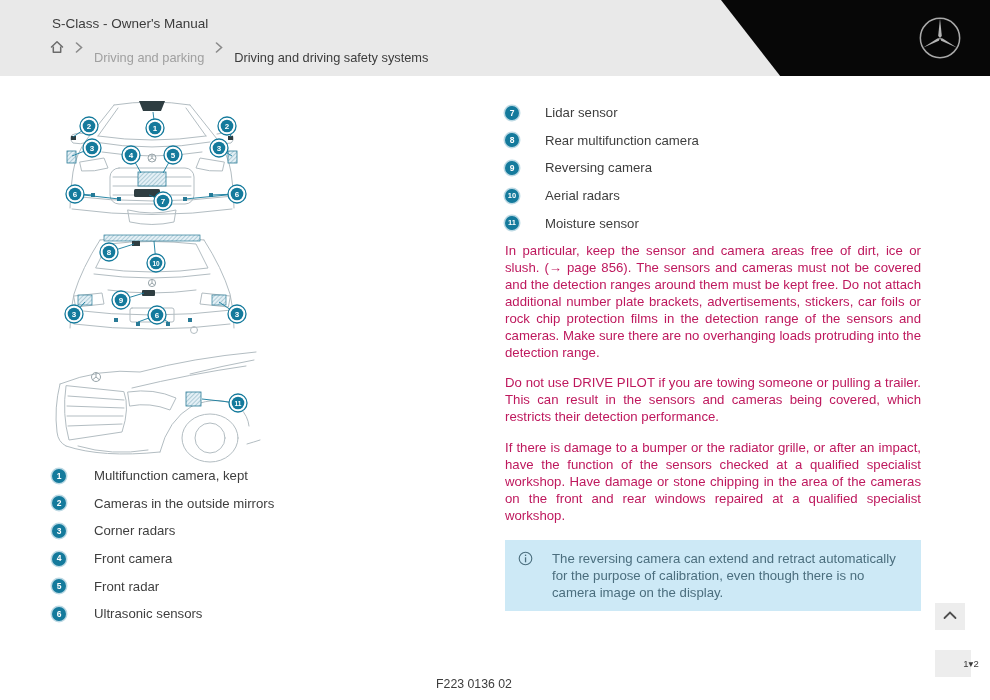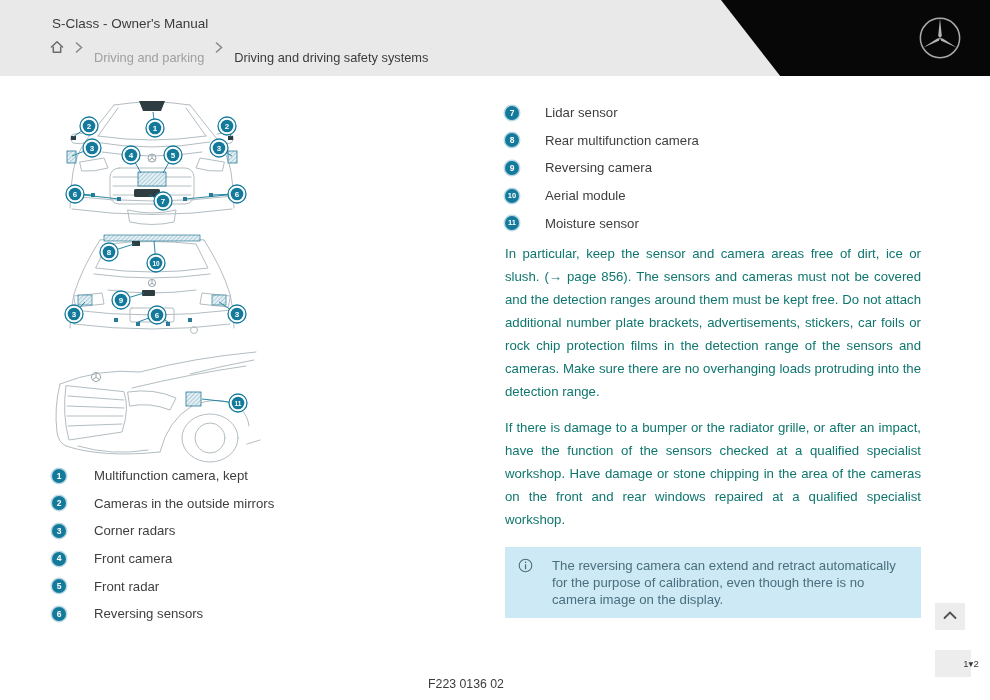--- a/index.html
+++ b/index.html
@@ -33,29 +33,29 @@
   .badge{flex:0 0 auto;width:14px;height:14px;border-radius:50%;background:#147a9c;
          color:#fff;font-size:8.5px;font-weight:bold;display:inline-flex;align-items:center;
          justify-content:center;box-shadow:0 0 0 1.5px #bcd9e4;margin-right:28px;line-height:1;}
   .legend-label{font-size:13.2px;color:#3e3e3e;}
 
   
   .right-col{position:absolute;left:505px;top:96px;width:416px;}
   #legend-right{padding-top:3px;}
   #legend-right .badge{margin-right:26px;}
   .paragraphs{margin-top:5px;}
-  .paragraphs p{margin:0 0 13.5px 0;font-size:13.2px;line-height:23px;
-                text-align:justify;color:#0f766e;}
+  .paragraphs p{margin:0 0 13.5px 0;font-size:13.2px;line-height:17px;
+                text-align:justify;color:#be185d;}
   .info-box{margin-top:16px;background:#cde9f6;display:flex;padding:10px 14px 10px 13px;
             box-sizing:border-box;width:416px;}
   .info-icon{flex:0 0 34px;padding-top:1px;}
   .info-text{font-size:13.2px;line-height:17px;color:#4b6e7e;}
 
   
-  .figure-code{position:absolute;left:0;top:677px;width:932px;text-align:center;
+  .figure-code{position:absolute;left:8px;top:677px;width:932px;text-align:center;
                font-size:12.3px;color:#3c3c3c;}
   .fab{position:absolute;left:935px;width:30px;height:27px;background:#ededed;border:none;
        display:flex;align-items:center;justify-content:center;cursor:pointer;padding:0;}
   #fab-top{top:603px;}
   #fab-pages{top:650px;font-size:9.5px;color:#3a3a3a;font-family:"Liberation Sans",sans-serif;padding-left:36px;}
 </style>
 </head>
 <body>
 
 <div class="stage">
@@ -331,49 +331,50 @@
       <div class="legend-row">
         <span class="badge">4</span>
         <span class="legend-label">Front camera</span>
       </div>
       <div class="legend-row">
         <span class="badge">5</span>
         <span class="legend-label">Front radar</span>
       </div>
       <div class="legend-row">
         <span class="badge">6</span>
-        <span class="legend-label">Reversing sensors</span>
+        <span class="legend-label">Ultrasonic sensors</span>
       </div>
     </div>
 
   <div class="right-col">
     <div id="legend-right">
         <div class="legend-row">
           <span class="badge">7</span>
           <span class="legend-label">Lidar sensor</span>
         </div>
         <div class="legend-row">
           <span class="badge">8</span>
           <span class="legend-label">Rear multifunction camera</span>
         </div>
         <div class="legend-row">
           <span class="badge">9</span>
           <span class="legend-label">Reversing camera</span>
         </div>
         <div class="legend-row">
           <span class="badge" style="font-size: 7.5px;">10</span>
-          <span class="legend-label">Aerial module</span>
+          <span class="legend-label">Aerial radars</span>
         </div>
         <div class="legend-row">
           <span class="badge" style="font-size: 7.5px;">11</span>
           <span class="legend-label">Moisture sensor</span>
         </div>
       </div>
     <div class="paragraphs" id="paragraphs">
         <p>In particular, keep the sensor and camera areas free of dirt, ice or slush. (→ page 856). The sensors and cameras must not be covered and the detection ranges around them must be kept free. Do not attach additional number plate brackets, advertisements, stickers, car foils or rock chip protection films in the detection range of the sensors and cameras. Make sure there are no overhanging loads protruding into the detection range.</p>
+        <p>Do not use DRIVE PILOT if you are towing someone or pulling a trailer. This can result in the sensors and cameras being covered, which restricts their detection performance.</p>
         <p>If there is damage to a bumper or the radiator grille, or after an impact, have the function of the sensors checked at a qualified specialist workshop. Have damage or stone chipping in the area of the cameras on the front and rear windows repaired at a qualified specialist workshop.</p>
       </div>
     <div class="info-box">
       <span class="info-icon">
         <svg width="15" height="15" viewBox="0 0 15 15">
           <circle cx="7.5" cy="7.5" r="6.3" fill="none" stroke="#4b6e7e" stroke-width="1.1"></circle>
           <rect x="6.9" y="6.3" width="1.3" height="5" fill="#4b6e7e"></rect>
           <rect x="6.9" y="3.6" width="1.3" height="1.4" fill="#4b6e7e"></rect>
         </svg>
       </span>

